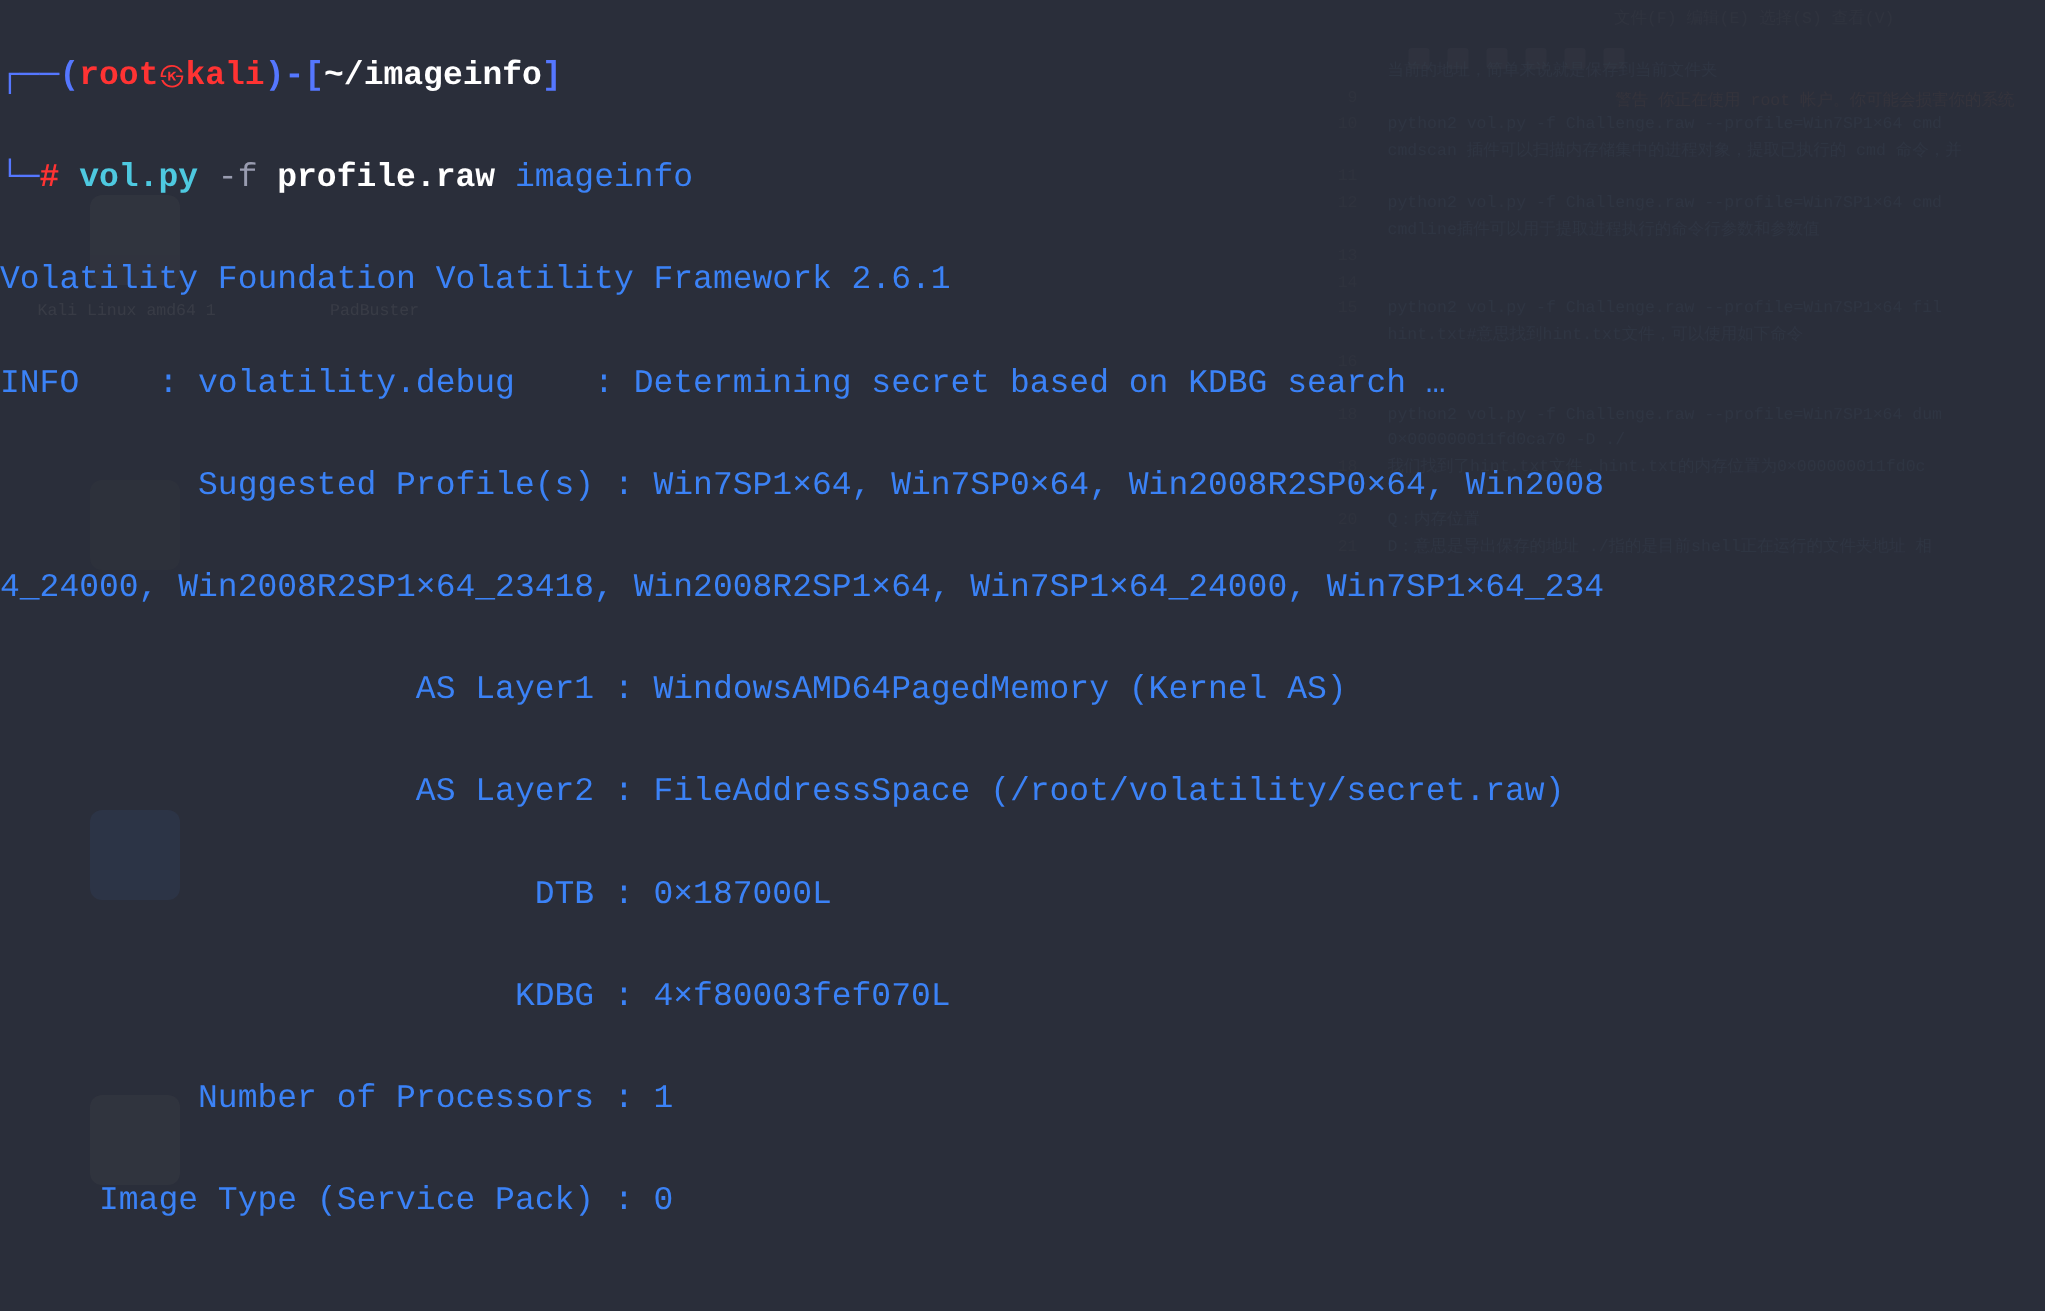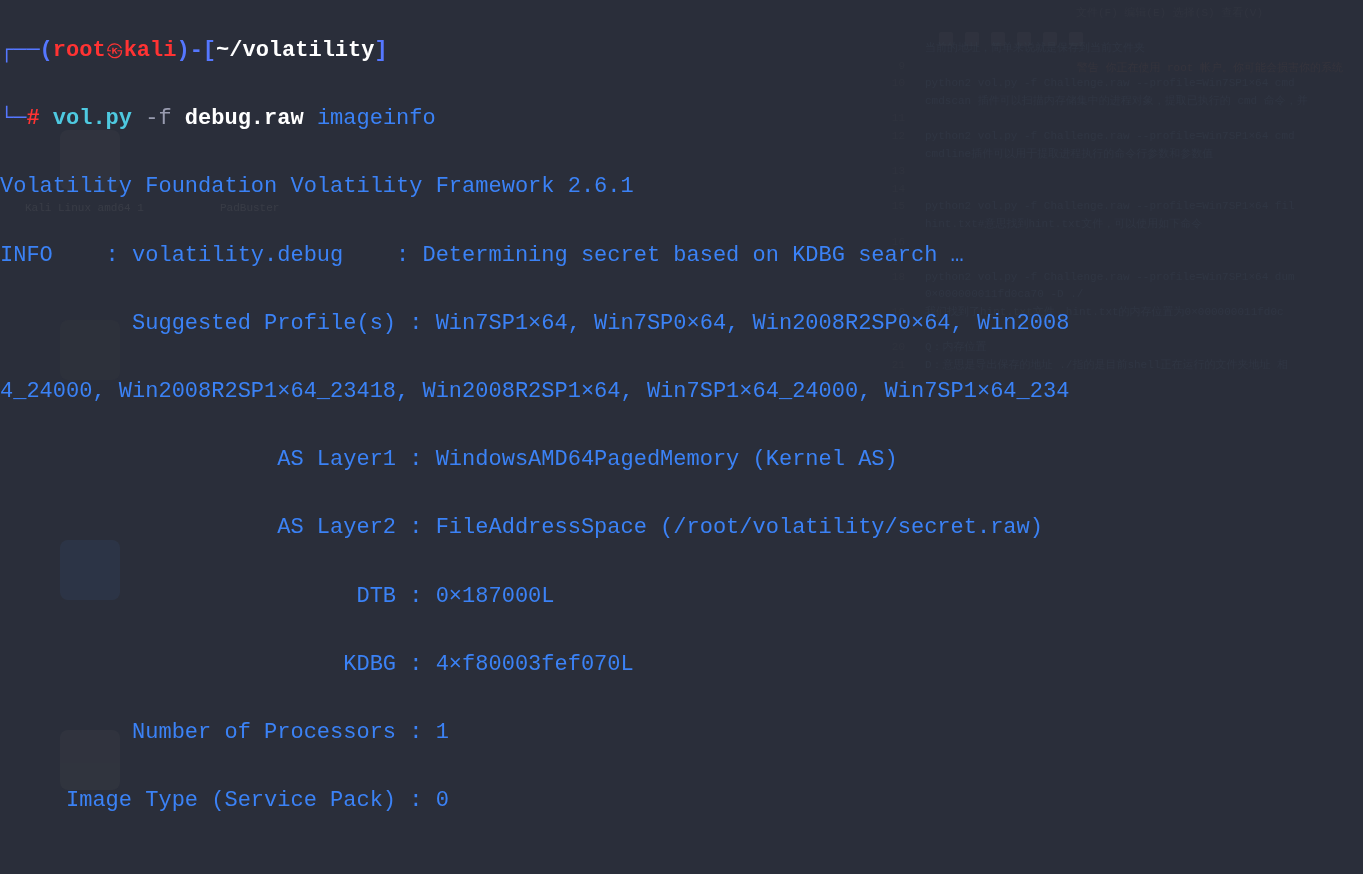--- a/index.html
+++ b/index.html
@@ -148,22 +148,22 @@
       <span class="bg-code-line"><span class="bg-line-num">18</span>python2 vol.py -f Challenge.raw --profile=Win7SP1×64 dum</span>
       <span class="bg-code-line"><span class="bg-line-num"></span>0×000000011fd0ca70 -D ./</span>
       <span class="bg-code-line"><span class="bg-line-num">18</span>我们找到了hint.txt文件，hint.txt的内存位置为0×000000011fd0c</span>
       <span class="bg-code-line"><span class="bg-line-num"></span></span>
       <span class="bg-code-line"><span class="bg-line-num">20</span>Q：内存位置</span>
       <span class="bg-code-line"><span class="bg-line-num">21</span>D：意思是导出保存的地址   ./指的是目前shell正在运行的文件夹地址    相</span>
     </div>
 </div>
 
 <div class="terminal">
-<span class="line"><span class="blue">┌──(</span><span class="red">root</span><span class="skull">㉿</span><span class="red">kali</span><span class="blue">)-[</span><span class="white-bold">~/volatility</span><span class="blue">]</span></span>
-<span class="line"><span class="blue">└─</span><span class="red">#</span> <span class="cyan">vol.py</span> <span class="option">-f</span> <span class="white-bold">debug.raw</span> <span class="normal">imageinfo</span></span>
+<span class="line"><span class="blue">┌──(</span><span class="red">root</span><span class="skull">㉿</span><span class="red">kali</span><span class="blue">)-[</span><span class="white-bold">~/imageinfo</span><span class="blue">]</span></span>
+<span class="line"><span class="blue">└─</span><span class="red">#</span> <span class="cyan">vol.py</span> <span class="option">-f</span> <span class="white-bold">profile.raw</span> <span class="normal">imageinfo</span></span>
 <span class="line normal">Volatility Foundation Volatility Framework 2.6.1</span>
 <span class="line normal">INFO    : volatility.debug    : Determining secret based on KDBG search …</span>
 <span class="line normal">          Suggested Profile(s) : Win7SP1×64, Win7SP0×64, Win2008R2SP0×64, Win2008</span>
 <span class="line normal">4_24000, Win2008R2SP1×64_23418, Win2008R2SP1×64, Win7SP1×64_24000, Win7SP1×64_234</span>
 <span class="line normal">                     AS Layer1 : WindowsAMD64PagedMemory (Kernel AS)</span>
 <span class="line normal">                     AS Layer2 : FileAddressSpace (/root/volatility/secret.raw)</span>
 <span class="line normal">                           DTB : 0×187000L</span>
 <span class="line normal">                          KDBG : 4×f80003fef070L</span>
 <span class="line normal">          Number of Processors : 1</span>
 <span class="line normal">     Image Type (Service Pack) : 0</span>

